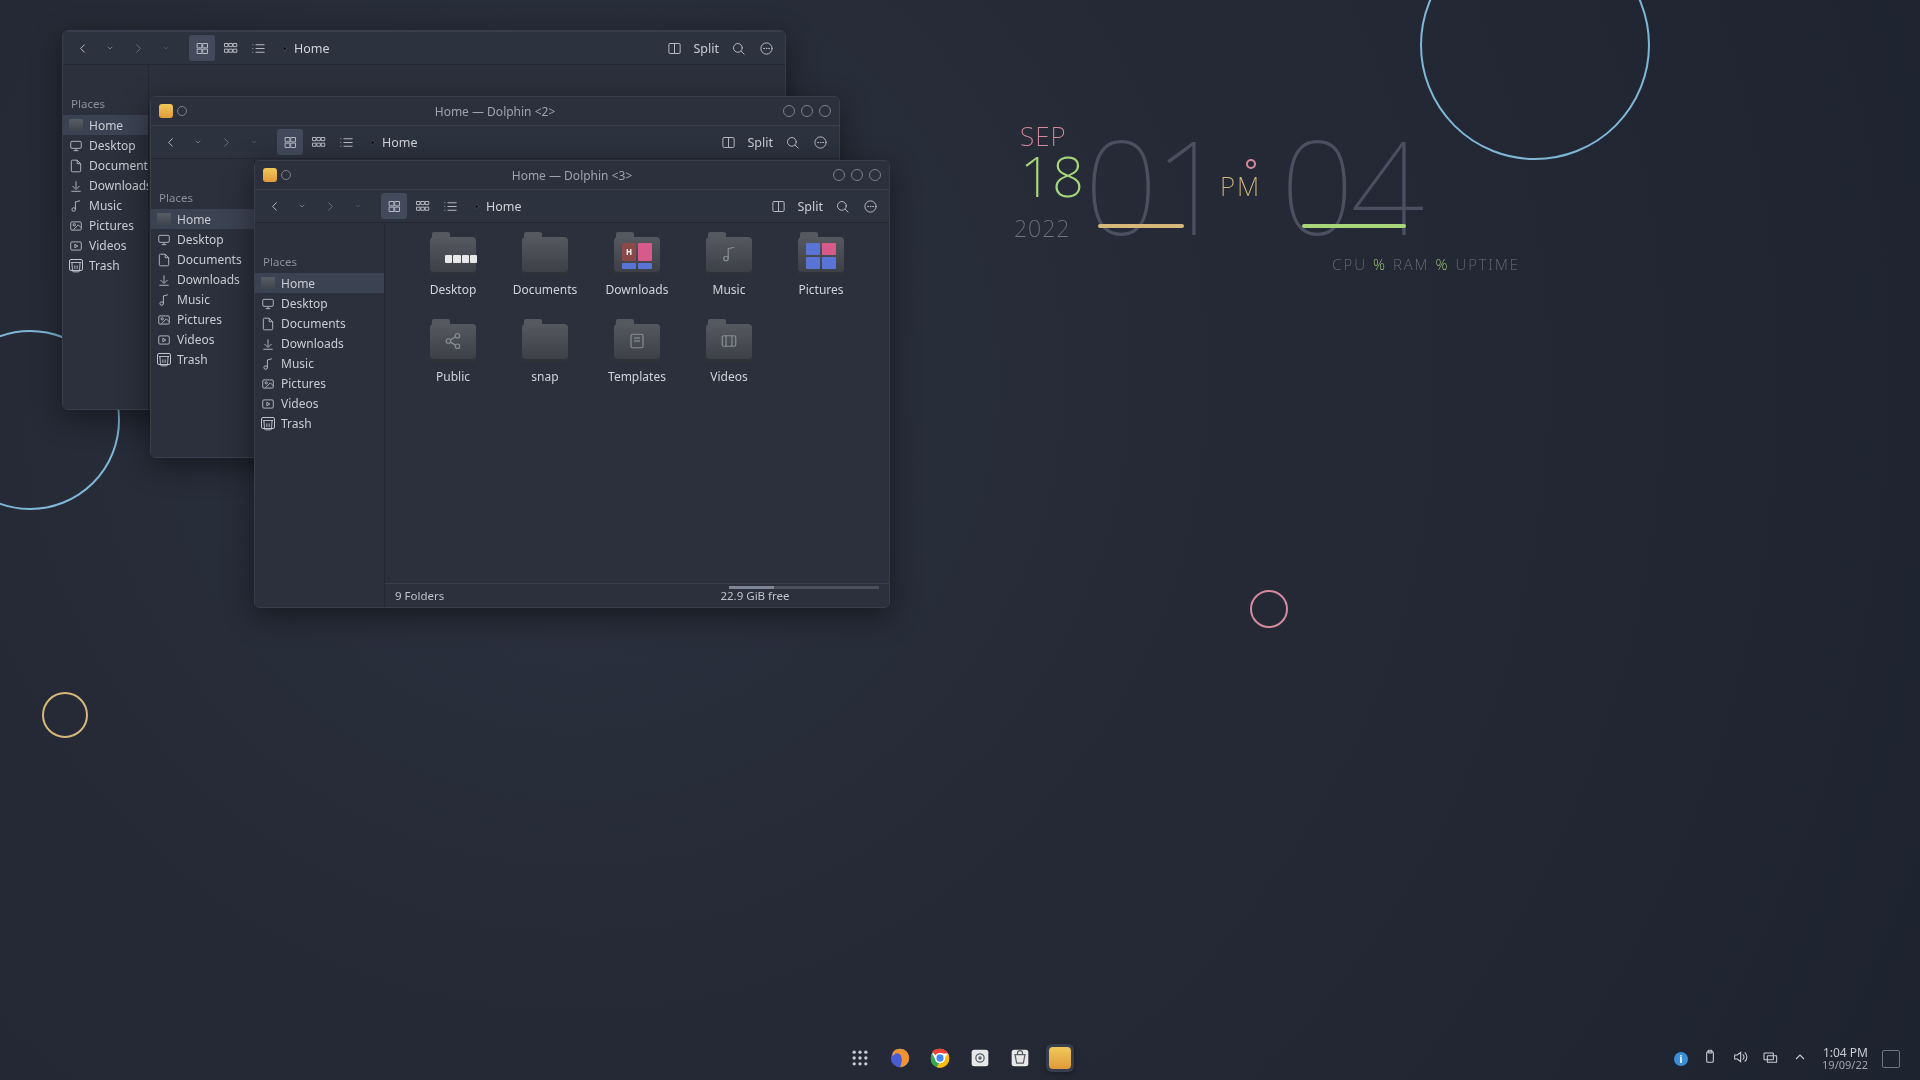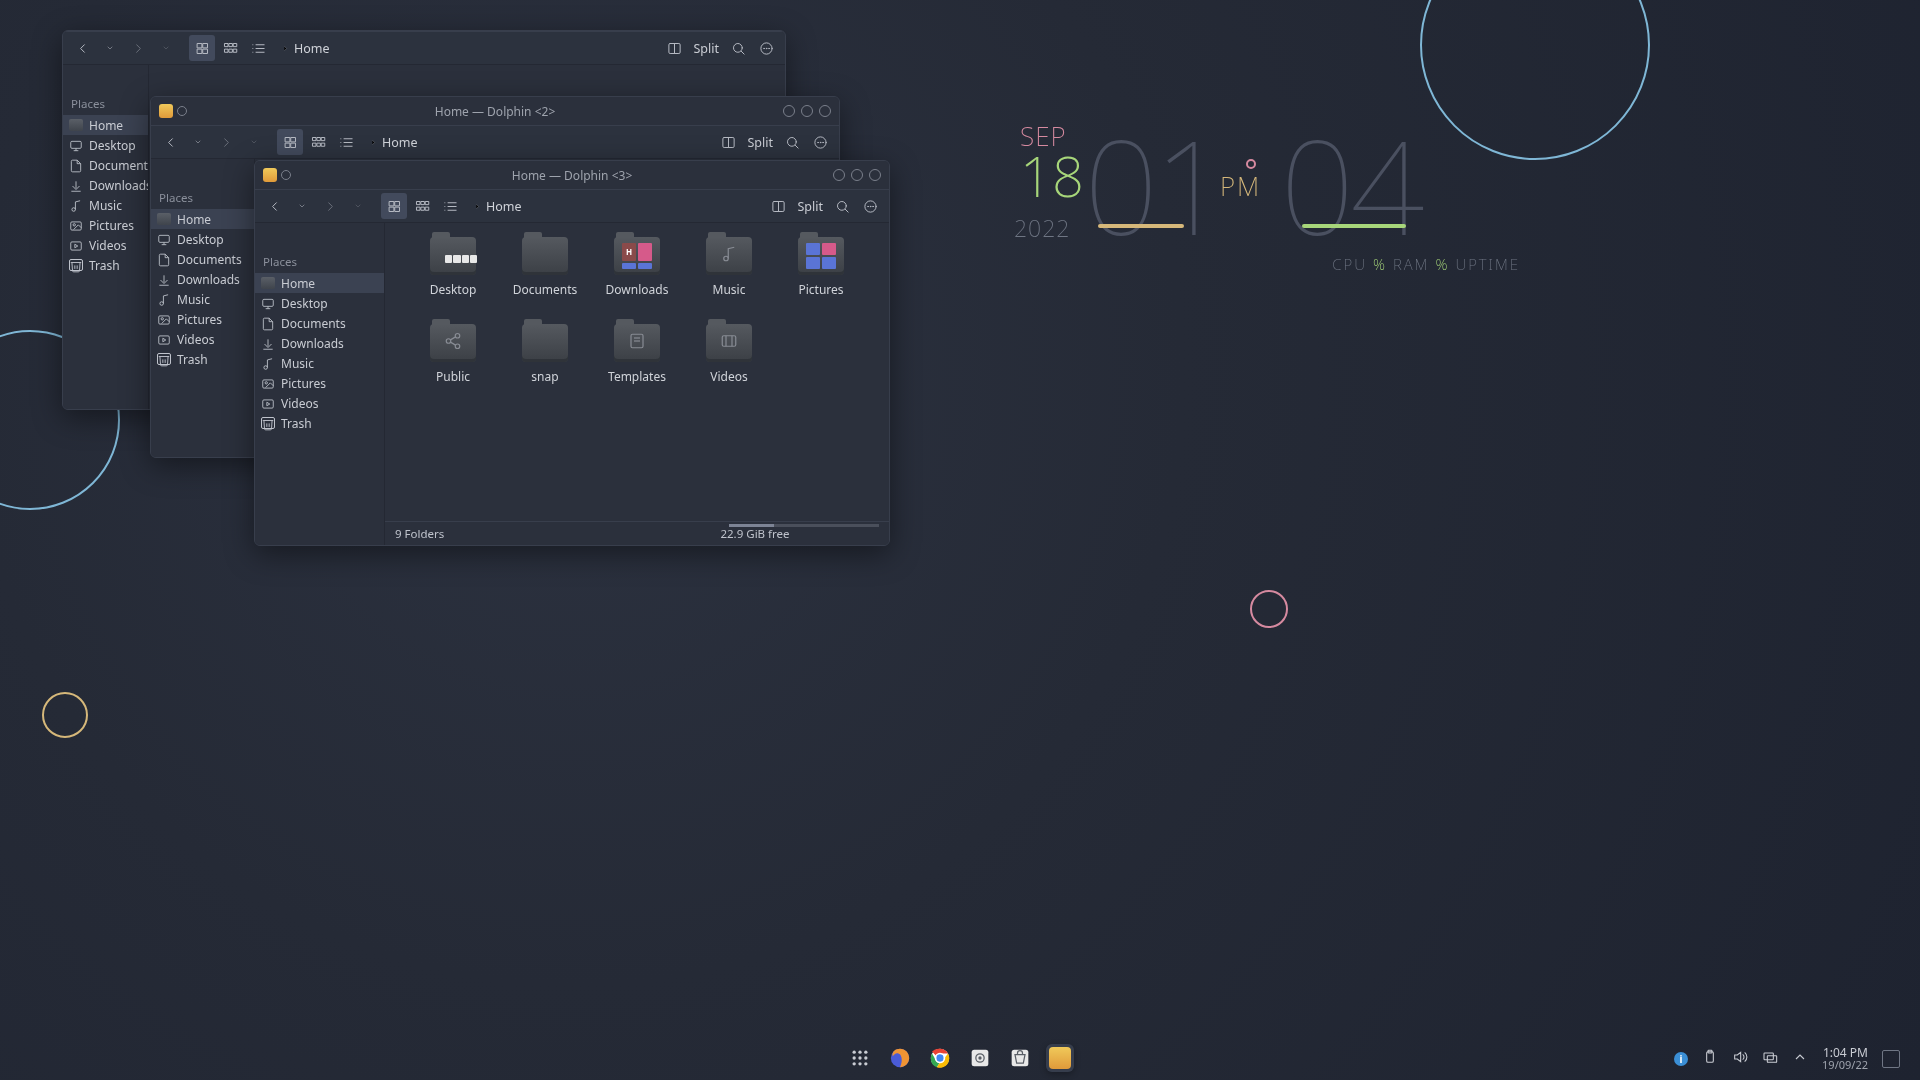--- a/index.html
+++ b/index.html
@@ -542,21 +542,21 @@
               <polyline points="3 6 5 6 21 6"></polyline>
               <path d="M19 6l-1 14a2 2 0 0 1-2 2H8a2 2 0 0 1-2-2L5 6"></path>
               <path d="M10 11v6M14 11v6"></path>
             </svg></span>
           <span class="lbl">Trash</span>
         </div>
       </div>
 
     </div>
   </div>
-<div class="window" style="left: 254px; top: 160px; width: 636px; height: 386px;">
+<div class="window" style="left: 254px; top: 160px; width: 636px; height: 448px;">
     <div class="titlebar">
       <span class="app-icon" style="background:linear-gradient(#f0c95a,#e09a3a)"></span>
       <span class="pin"></span>
       <span>Home — Dolphin &lt;3&gt;</span>
       <span class="winbtns">
         <span></span>
         <span></span>
         <span></span>
       </span>
     </div>

